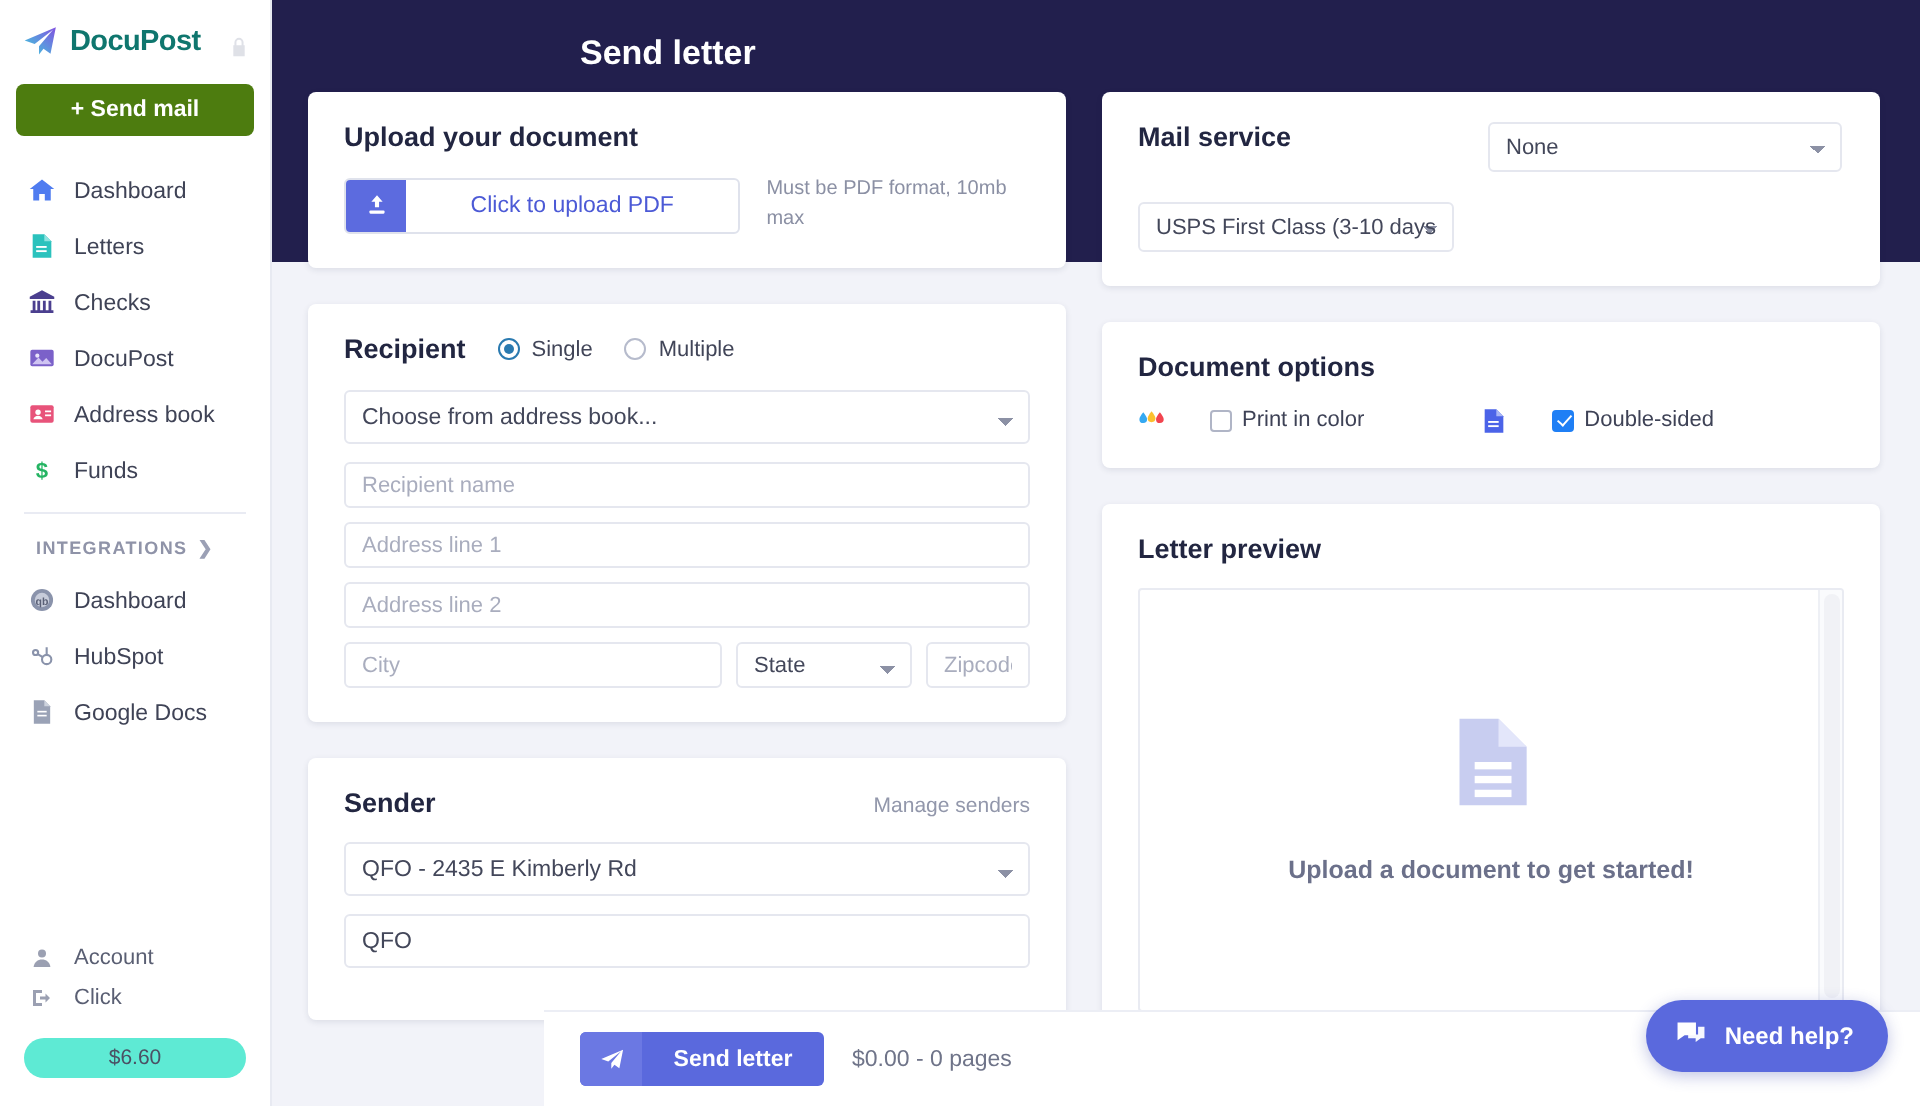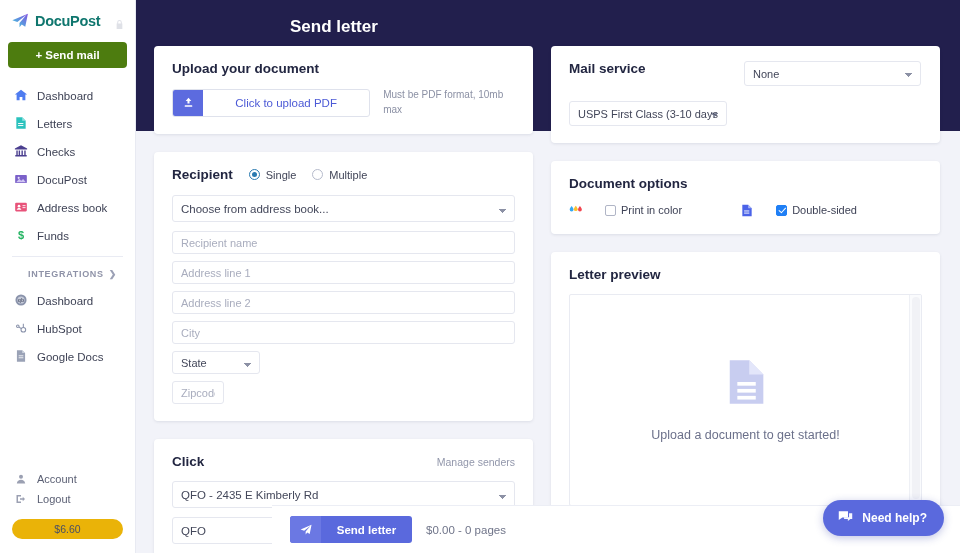--- a/index.html
+++ b/index.html
@@ -56,39 +56,39 @@
   .nav-icon {
     width: 14px; height: 14px; flex: none;
     display: flex; align-items: center; justify-content: center;
   }
   .nav-label { font-size: 11.5px; color: #3f4356; }
 
   .nav-sep { height: 1px; background: #e9ebf3; margin: 8px 12px 0 12px; }
 
   .section-head {
     display: flex; align-items: center; gap: 5px;
-    padding: 12px 10px 6px 28px;
+    padding: 12px 10px 6px 18px;
     font-size: 9px; font-weight: bold; letter-spacing: .7px;
     color: #8f93a8;
   }
   .chev { font-size: 9px; color: #9ba0b5; }
 
   .spacer { flex: 1; }
 
   .foot-item {
     display: flex; align-items: center; gap: 9px;
     padding: 4px 10px 4px 14px;
     height: 20px; cursor: pointer;
   }
   .foot-label { font-size: 11px; color: #5a5f73; }
 
   .funds-pill {
     margin: 10px 12px 14px 12px;
     height: 20px; border-radius: 10px;
-    background: #eab308;
+    background: #5eead4;
     color: #4b5064;
     font-size: 10.5px;
     display: flex; align-items: center; justify-content: center;
     cursor: pointer;
   }
 
   
   .main {
     flex: 1; position: relative;
     background: #f2f3f9;
@@ -178,21 +178,21 @@
     background-image:
       linear-gradient(45deg, transparent 50%, #8c91a5 50%),
       linear-gradient(135deg, #8c91a5 50%, transparent 50%);
     background-position: calc(100% - 11px) 11px, calc(100% - 7px) 11px;
     background-size: 4px 4px, 4px 4px;
     background-repeat: no-repeat;
   }
   select.field-lg {
     background-position: calc(100% - 11px) 13px, calc(100% - 7px) 13px;
   }
-  .row-3 { display: flex; gap: 7px; flex-direction: column; }
+  .row-3 { display: flex; gap: 7px; }
   .row-3 .city { flex: 1 1 auto; margin-bottom: 0; }
   .row-3 .state { width: 88px; flex: none; margin-bottom: 0; }
   .row-3 .zip { width: 52px; flex: none; margin-bottom: 0; }
 
   
   .sender-head { display: flex; align-items: baseline; justify-content: space-between; margin-bottom: 12px; }
   .sender-head .card-title { margin-bottom: 0; }
   .manage-link { font-size: 10.5px; color: #9297ab; cursor: pointer; }
 
   
@@ -229,21 +229,21 @@
     height: 212px;
     background: #fff;
     position: relative;
     display: flex; flex-direction: column;
     align-items: center; justify-content: center;
     gap: 14px;
     overflow: hidden;
   }
   .preview-doc-icon { opacity: 1; }
   .preview-text {
-    font-size: 12.5px; color: #6b708a; text-align: center; line-height: 1.45;
+    font-size: 12.5px; color: #6b708a; text-align: center; line-height: 1.45; font-weight: bold;
   }
   .scrollbar {
     position: absolute; top: 0; right: 0; width: 12px; height: 100%;
     background: #fafbfd; border-left: 1px solid #eef0f5;
     cursor: pointer;
   }
   .scrollthumb {
     position: absolute; top: 2px; left: 2px; width: 8px; height: 96%;
     background: #f1f2f6; border-radius: 4px;
   }
@@ -427,21 +427,21 @@
       </span>
       <span class="foot-label">Account</span>
     </div>
     <div class="foot-item">
       <span class="nav-icon">
         <svg viewBox="0 0 24 24" width="12" height="12" fill="#9ba0b2">
             <path d="M3 4h9v3H6v10h6v3H3z"></path>
             <path d="M15.5 7.5 20 12l-4.5 4.5v-3H10v-3h5.5z"></path>
           </svg>
       </span>
-      <span class="foot-label">Logout</span>
+      <span class="foot-label">Click</span>
     </div>
 
     <div class="funds-pill">$6.60</div>
   </aside>
 
   <main class="main">
     <div class="topband"></div>
     <h1 class="page-title">Send letter</h1>
 
     <div class="columns">
@@ -489,21 +489,21 @@
             <input class="field city" type="text" placeholder="City" style="">
             <select class="field state">
               <option>State</option>
             </select>
             <input class="field zip" type="text" placeholder="Zipcode" style="">
           </div>
         </section>
 
         <section class="card">
           <div class="sender-head">
-            <div class="card-title">Click</div>
+            <div class="card-title">Sender</div>
             <div class="manage-link">Manage senders</div>
           </div>
           <select class="field field-lg">
             <option>QFO - 2435 E Kimberly Rd</option>
           </select>
           <input class="field field-lg" type="text" value="QFO" style="">
         </section>
       </div>
 
       <div class="col-right">

